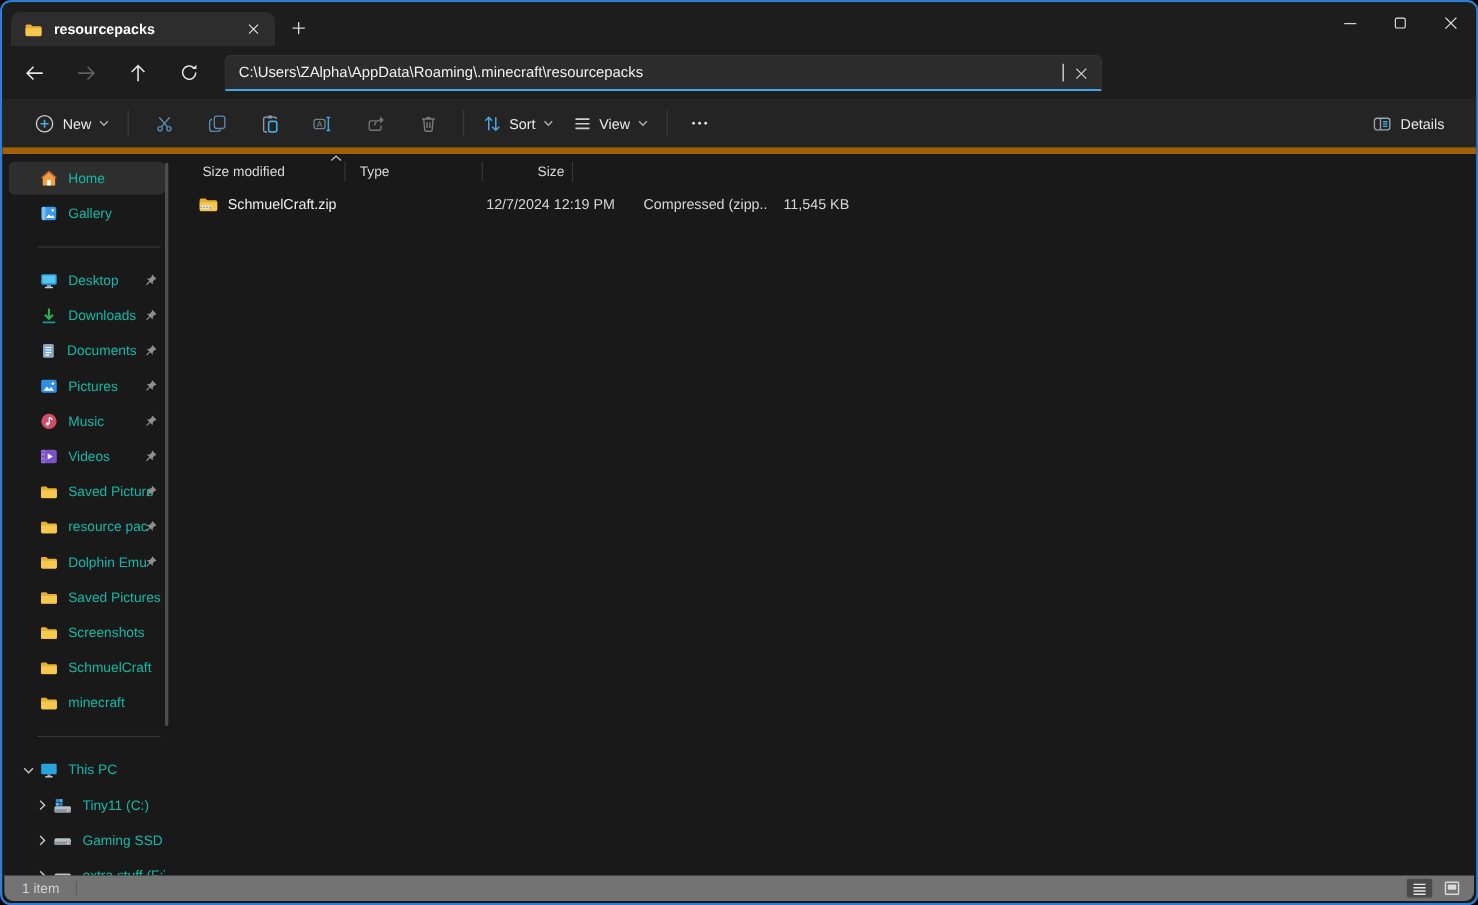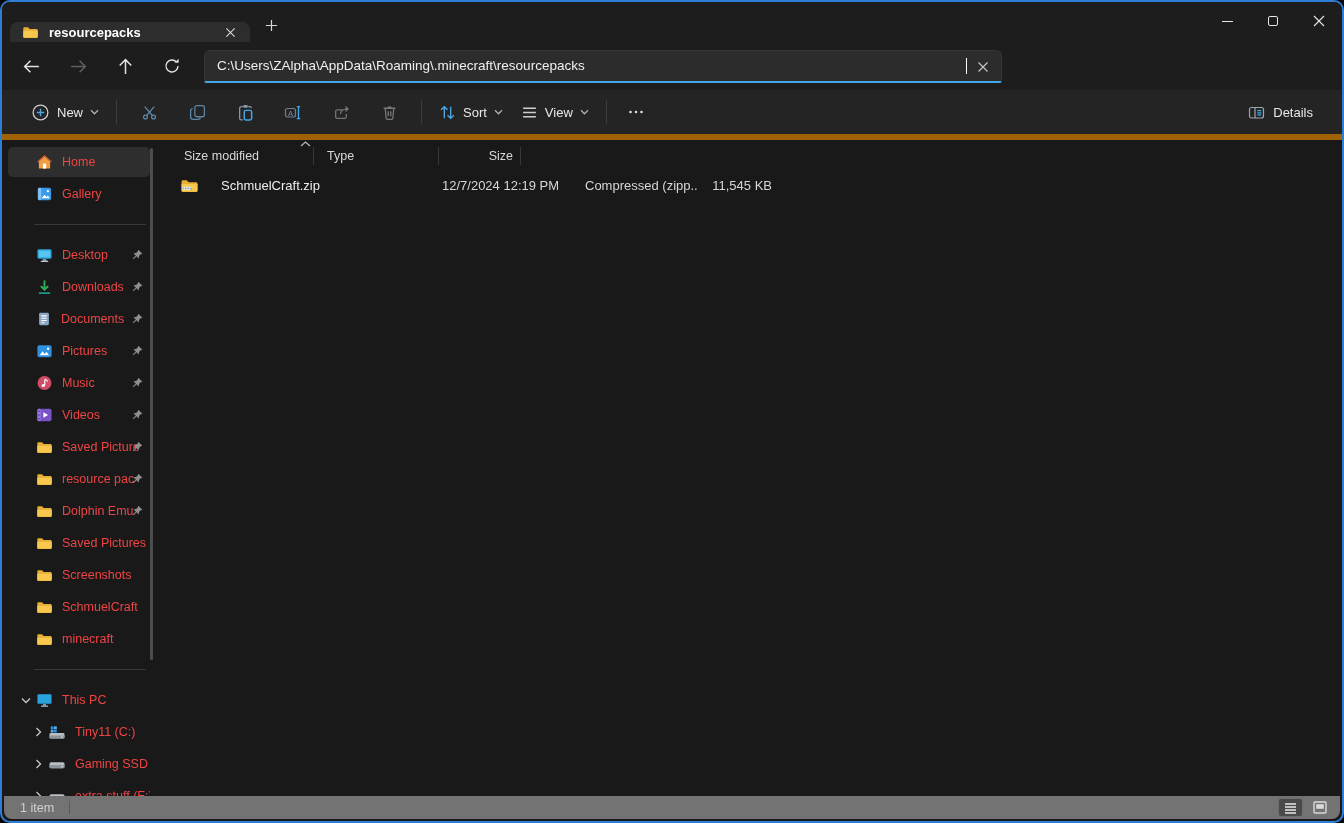--- a/index.html
+++ b/index.html
@@ -3,21 +3,21 @@
 <meta charset="utf-8">
 <style>
   * { box-sizing: border-box; margin: 0; padding: 0; }
   html,body { width:1344px; height:823px; background:#060606; font-family:"Liberation Sans", sans-serif; }
   .window {
     position:absolute; left:0; top:0; width:1344px; height:823px;
     background:#191919; border:2px solid #2e7ed7; border-radius:10px; overflow:hidden;
   }
   
   .titlebar { position:relative; height:40px; background:#1d1d1d; display:flex; align-items:flex-end; }
-  .tab { margin-left:8px; height:20px; width:240px; background:#2d2d2d; border-radius:8px 8px 0 0;
+  .tab { margin-left:8px; height:31px; width:240px; background:#2d2d2d; border-radius:8px 8px 0 0;
          display:flex; align-items:center; padding:0 8px 0 12px; }
   .tab-label { flex:1; color:#ffffff; font-size:13px; font-weight:bold; margin-left:10px; white-space:nowrap; overflow:hidden; }
   .tab-close { width:24px; height:24px; border-radius:4px; display:flex; align-items:center; justify-content:center; }
   .newtab-btn { width:26px; height:26px; margin:0 0 4px 8px; border-radius:4px; display:flex; align-items:center; justify-content:center; }
   .win-controls { position:absolute; right:0; top:0; height:38px; display:flex; }
   .win-btn { width:46px; height:38px; display:flex; align-items:center; justify-content:center; }
   .min-glyph { width:11px; height:1px; background:#e6e6e6; display:block; }
   .max-glyph { width:10px; height:10px; border:1px solid #e6e6e6; border-radius:2px; display:block; }
   
   .navbar { height:48px; background:#1d1d1d; display:flex; align-items:center; padding:0 14px 0 12px; }
@@ -38,42 +38,42 @@
   .toolbar { height:50px; background:#242424; display:flex; align-items:center; padding:0 20px; border-bottom:6px solid #a16207; }
   .tb-btn { display:flex; align-items:center; gap:7px; height:36px; padding:0 9px; border-radius:4px; color:#e8e8e8; font-size:13px; }
   .tb-iconbtn { width:40px; height:36px; margin:0 4px; display:flex; align-items:center; justify-content:center; border-radius:4px; }
   .tb-sep { width:1px; height:24px; background:#3d3d3d; margin:0 8px; }
   .tb-spacer { flex:1; }
   .chev { display:block; }
   
   .main { position:absolute; left:2px; right:2px; top:140px; bottom:25px; display:flex; background:#191919; }
   .sidebar { position:relative; width:158px; padding-top:5px; overflow:hidden; }
   .side-item { height:30px; margin:0 12px 2px 4px; border-radius:5px; display:flex; align-items:center;
-               padding-left:28px; position:relative; color:#ef4444; font-size:12.5px; }
+               padding-left:28px; position:relative; color:#14b8a6; font-size:12.5px; }
   .side-item.selected { background:#2e2e2e; }
   .side-item .ic { margin-right:9px; flex:0 0 auto; }
   .side-item .lbl { white-space:nowrap; overflow:hidden; flex:1; }
   .side-item .pin { position:absolute; right:6px; top:8px; }
   .side-sep { height:1px; background:#383838; margin:15px 16px 15px 30px; }
   .tree-item { padding-left:8px; }
   .tree-item .twisty { width:20px; display:flex; justify-content:center; flex:0 0 auto; }
   .tree-item.lvl2 { padding-left:20px; }
   .side-scrollbar { position:absolute; right:9px; top:6px; width:3px; height:512px; background:#4d4d4d; border-radius:2px; }
   
   .content { flex:1; position:relative; padding:2px 0 0 10px; }
   .hdr-row { display:flex; height:23px; align-items:center; position:relative; }
   .hdr-cell { color:#d8d8d8; font-size:12.5px; height:18px; line-height:18px; border-right:1px solid #383838; }
   .col-name { width:258px; padding-left:22px; }
   .col-date { width:142px; padding-left:12px; }
   .col-type { width:125px; padding-left:13px; }
   .col-size { width:82px; padding-right:7px; text-align:right; }
   .sort-caret { position:absolute; left:128px; top:-3px; }
   .file-row { display:flex; height:30px; align-items:center; margin-top:3px; border-radius:4px; }
   .cell { font-size:13px; color:#d6d6d6; white-space:nowrap; overflow:hidden; }
-  .cell.name { width:258px; display:flex; gap:22px; padding-left:8px; color:#eeeeee; }
+  .cell.name { width:258px; display:flex; gap:8px; padding-left:8px; color:#eeeeee; }
   
   .statusbar { position:absolute; left:2px; right:2px; bottom:2px; height:23px; background:#737373;
                border-radius:0 0 8px 8px; display:flex; align-items:center; padding:0 8px 0 16px; z-index:6; }
   .status-text { color:#d0d0d0; font-size:12.5px; }
   .status-div { width:1px; height:13px; background:#5a5a5a; margin-left:15px; }
   .status-spacer { flex:1; }
   .view-btn { width:25px; height:19px; border-radius:3px; display:flex; align-items:center; justify-content:center; margin-left:4px; }
   .view-btn.active { background:#4a4a4a; border:1px solid #6e6e6e; }
 </style>
 </head>

